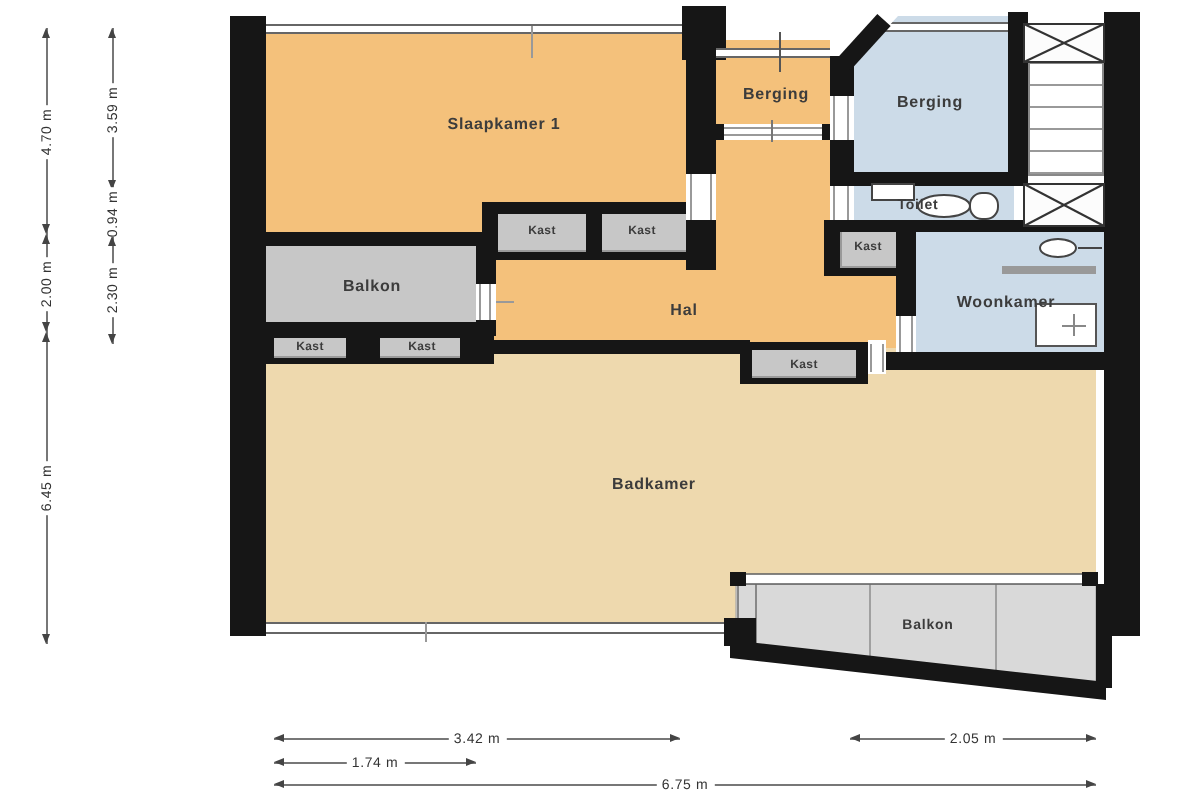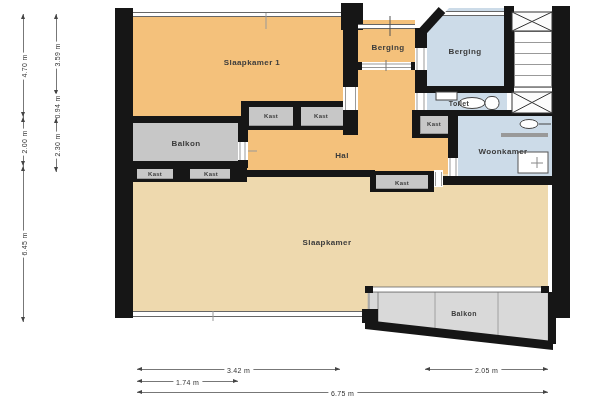--- a/index.html
+++ b/index.html
@@ -168,21 +168,21 @@
     </g>
   </svg>
 
   <div class="rl" style="left:252px;top:62px">Slaapkamer 1</div>
   <div class="rl" style="left:388px;top:47px">Berging</div>
   <div class="rl" style="left:465px;top:51px">Berging</div>
   <div class="rl md" style="left:459px;top:103px">Toilet</div>
   <div class="rl" style="left:503px;top:151px">Woonkamer</div>
   <div class="rl" style="left:186px;top:143px">Balkon</div>
   <div class="rl" style="left:342px;top:155px">Hal</div>
-  <div class="rl" style="left:327px;top:242px">Slaapkamer</div>
+  <div class="rl" style="left:327px;top:242px">Badkamer</div>
   <div class="rl md" style="left:464px;top:313px">Balkon</div>
   <div class="rl sm" style="left:271px;top:116px">Kast</div>
   <div class="rl sm" style="left:321px;top:116px">Kast</div>
   <div class="rl sm" style="left:155px;top:174px">Kast</div>
   <div class="rl sm" style="left:211px;top:174px">Kast</div>
   <div class="rl sm" style="left:434px;top:124px">Kast</div>
   <div class="rl sm" style="left:402px;top:183px">Kast</div>
 
   <div class="vseg" style="left:23px;top:14px;height:103px">
     <span class="ar up"></span>

